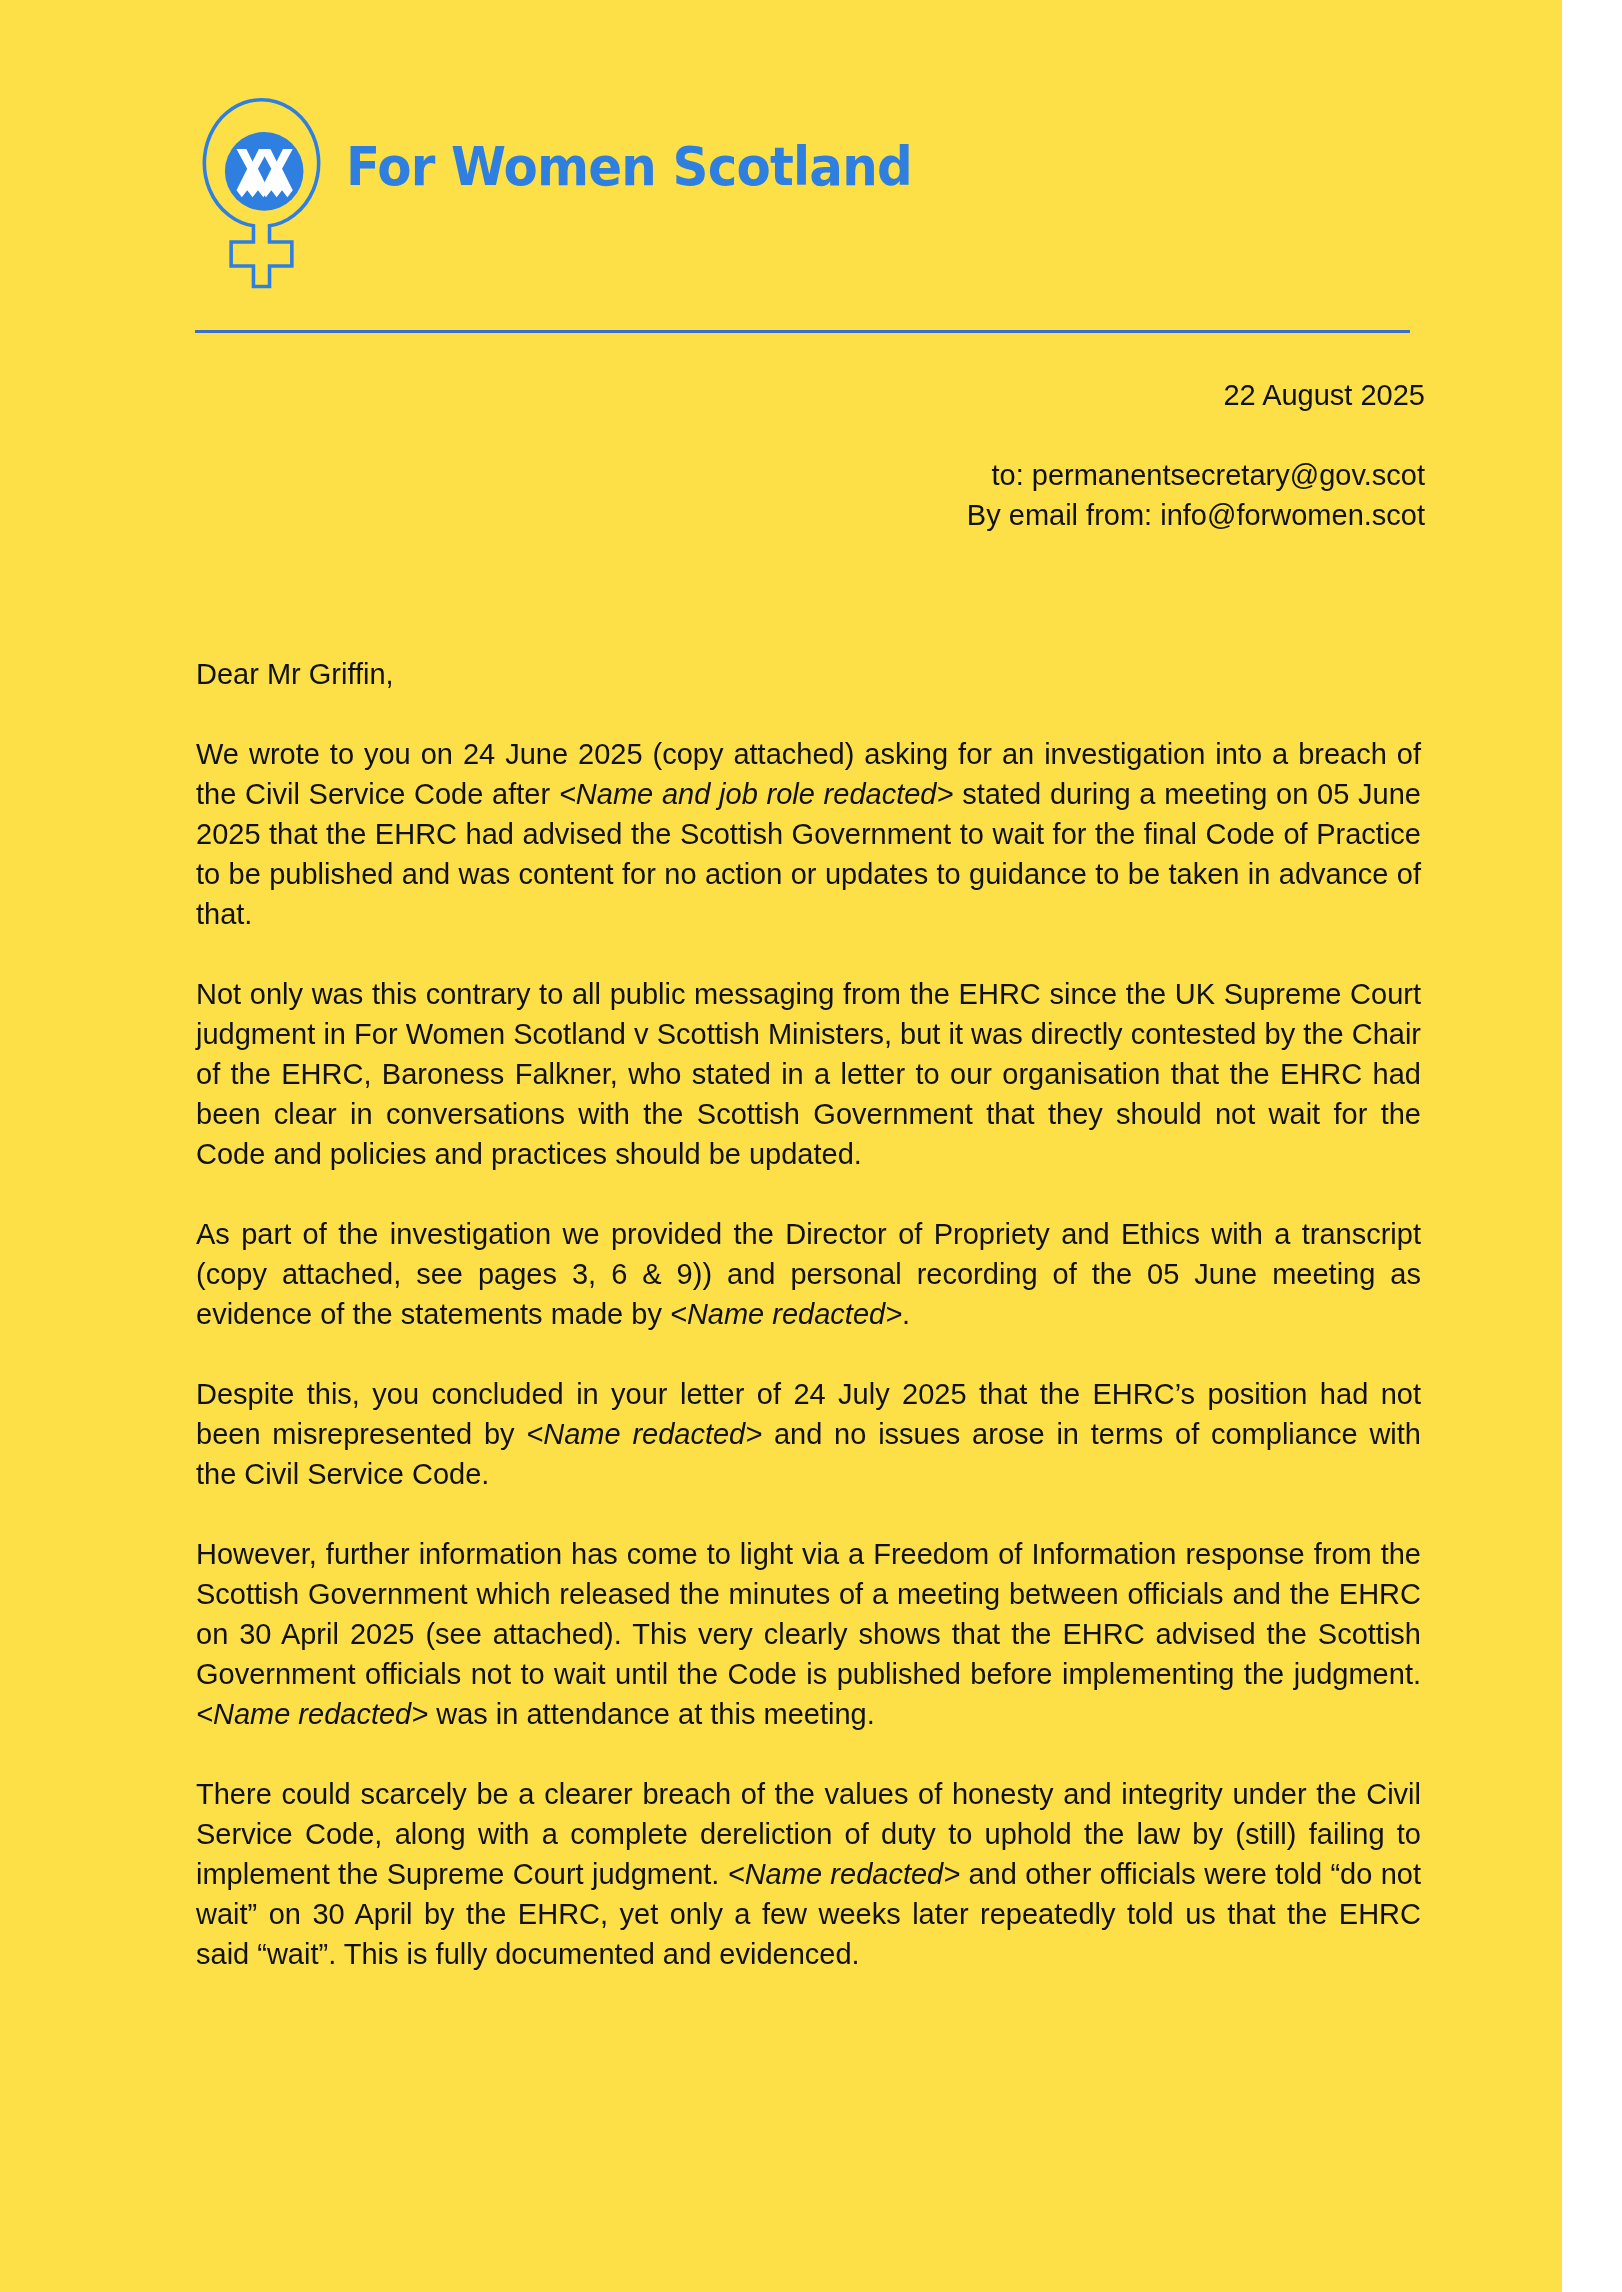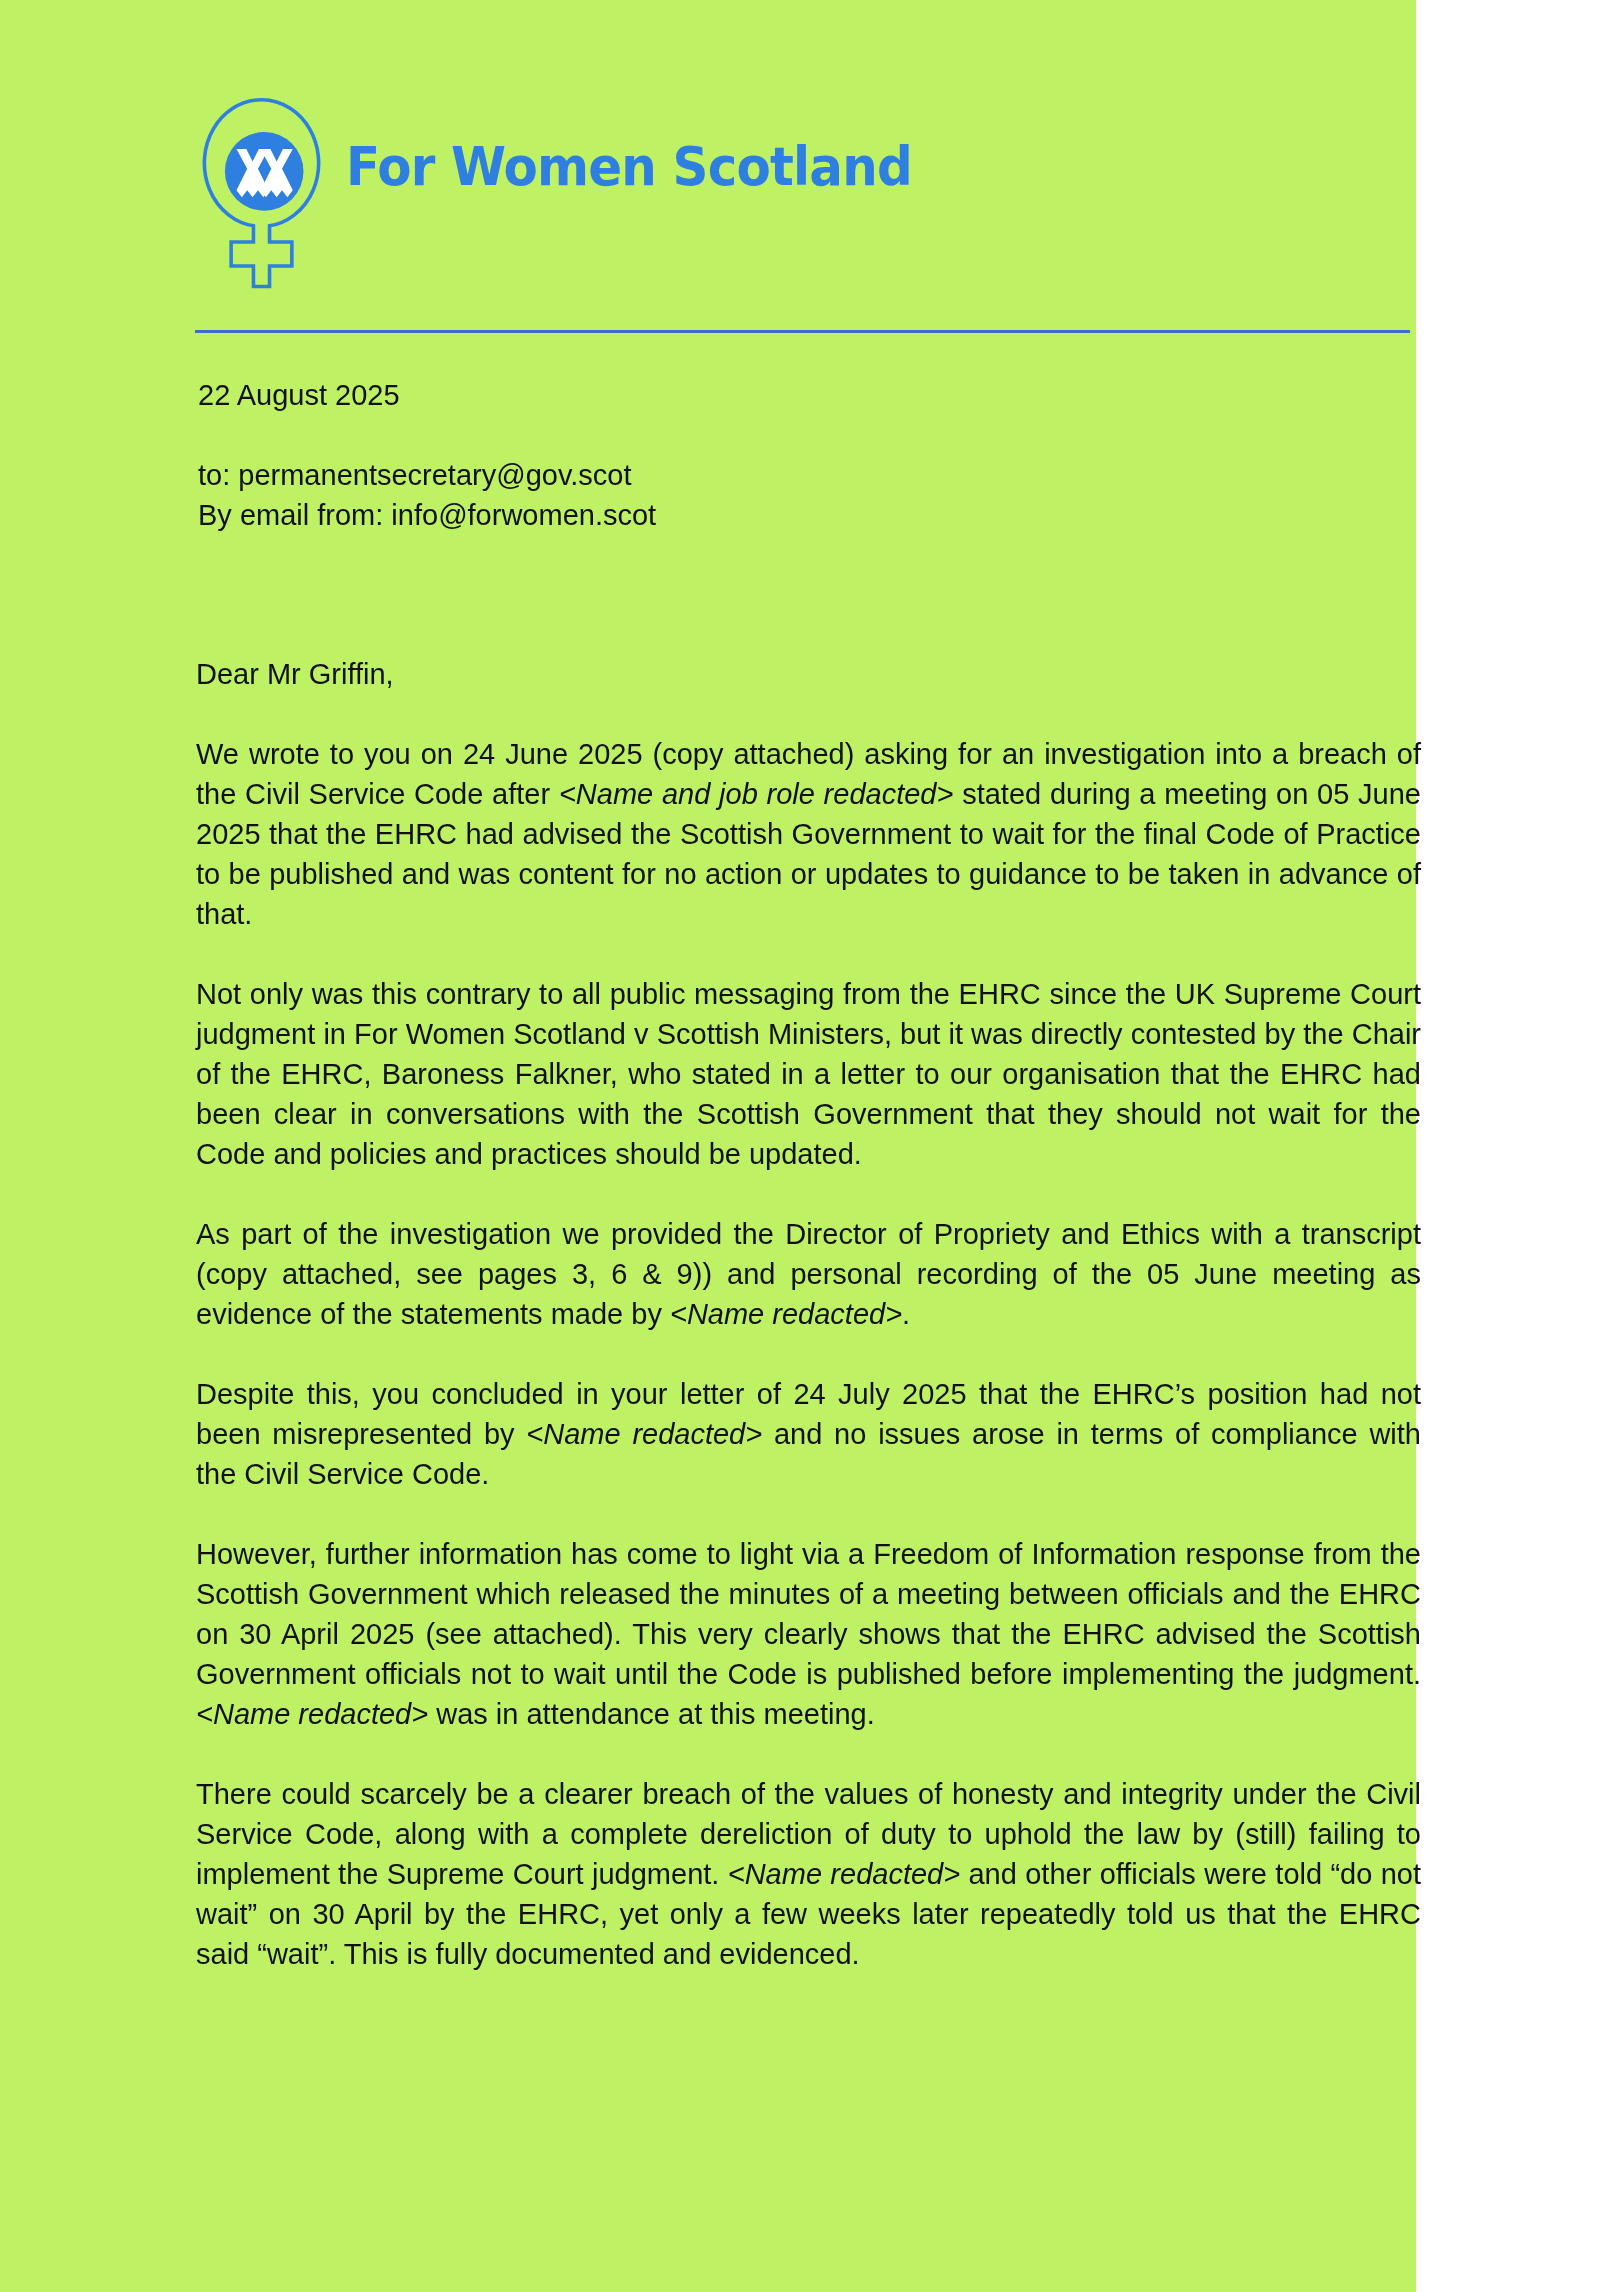--- a/index.html
+++ b/index.html
@@ -1,32 +1,32 @@
 <!DOCTYPE html>
 <html style="font-size:14.3px"><head>
 <meta charset="utf-8">
 <style>
   html, body { margin: 0; padding: 0; background: #ffffff; }
   body { width: 1623px; height: 2293px; position: relative; overflow: hidden; }
-  .page { position: absolute; left: 0; top: 0; width: 1416px; height: 2293px; background: #bef264; }
+  .page { position: absolute; left: 0; top: 0; width: 1562px; height: 2293px; background: #fde047; }
 
   .logo-mark { position: absolute; left: 199px; top: 97px; width: 125px; height: 197px; }
   .brand-name {
     position: absolute; left: 346px; top: 131px;
     font-family: "DejaVu Sans", sans-serif; font-weight: bold;
     font-size: 54px; line-height: 72px; color: #2f7fe0;
     white-space: nowrap; letter-spacing: -0.9px;
     transform: scaleX(0.925); transform-origin: left top;
   }
   .divider { position: absolute; left: 195px; top: 330px; width: 1215px; height: 2.7px; background: #3a70cc; }
 
   .text {
     font-family: "Liberation Sans", sans-serif; font-size: 29px; line-height: 40px; color: #111;
   }
-  .right-block { position: absolute; left: 198px; width: 1227px; top: 375px; }
+  .right-block { position: absolute; left: 198px; width: 1227px; top: 375px; text-align: right; }
   .right-block div { white-space: nowrap; }
   .blank { height: 40px; }
 
   .body-block { position: absolute; left: 196px; width: 1225px; top: 654px; }
   .salutation { margin: 0 0 40px 0; }
   .para { margin: 0 0 40px 0; text-align: justify; }
   .para em { font-style: italic; }
 </style>
 </head>
 <body>

